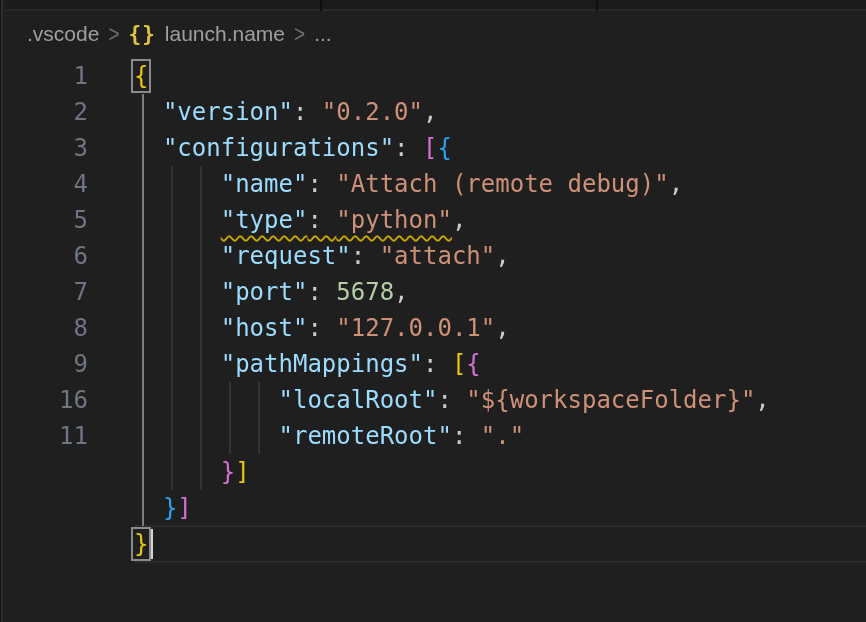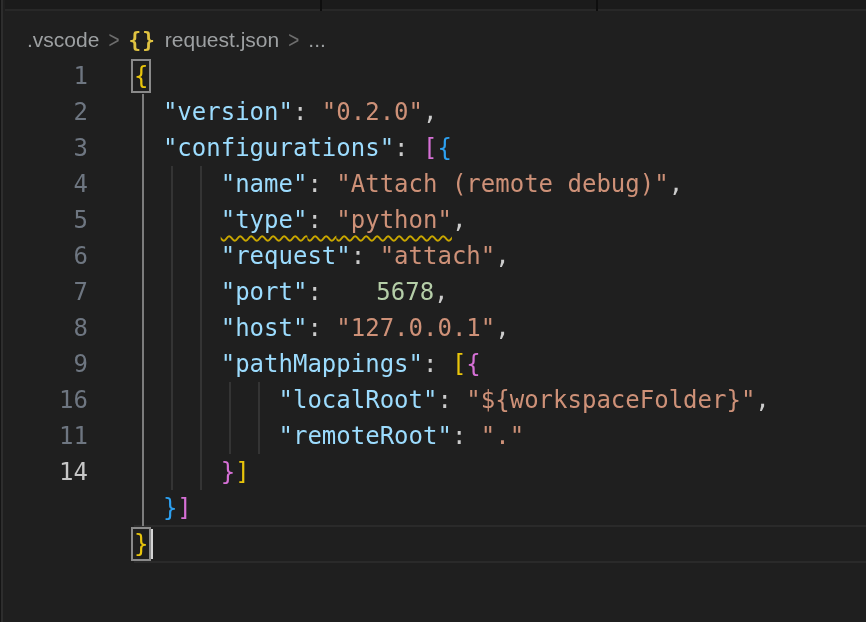--- a/index.html
+++ b/index.html
@@ -1,38 +1,38 @@
 <!DOCTYPE html>
 <html style="--bg: #1f1f1f; --strip: #1b1b1b; --breadcrumb: #9da0a2; --icon: #e0c341; --gutter: #6e7681; --gutter_active: #c6c6c6; --key: #9cdcfe; --str: #ce9178; --num: #b5cea8; --pun: #cccccc; --b1: #e9c50b; --b2: #d670d6; --b3: #2da0f0; --warn: #c9a700; --guide: #343434; --guide_active: #7c7c7c; --match: #8a8a8a; --line_border: #2a2a2a; --cursor: #d4d4d4;"><head>
 <meta charset="utf-8">
 <style>
   html,body{margin:0;padding:0;width:866px;height:622px;overflow:hidden;background:#161616;}
   *{box-sizing:border-box;}
   .window{position:absolute;inset:0;background:var(--bg,#1f1f1f);}
   .left-edge{position:absolute;left:0;top:0;width:3px;height:100%;background:#141414;border-right:2px solid #2d2d2d;z-index:5;}
   .tab-strip{position:absolute;left:5px;top:0;right:0;height:11px;background:var(--strip,#1b1b1b);border-bottom:2px solid #282828;z-index:4;}
   .tab-sep{position:absolute;top:0;width:2px;height:11px;background:#0e0e0e;}
-  .breadcrumb{position:absolute;left:5px;top:19px;right:0;height:42px;display:flex;align-items:center;padding-left:22px;gap:9px;
+  .breadcrumb{position:absolute;left:5px;top:13px;right:0;height:42px;display:flex;align-items:center;padding-left:22px;gap:9px;
     font-family:"Liberation Sans",sans-serif;font-size:21px;color:var(--breadcrumb,#9da0a2);}
   .crumb{white-space:nowrap;}
   .chev{color:#6e6e6e;font-size:19px;transform:scaleY(1.25);display:inline-block;}
   .json-icon{color:var(--icon,#e0c341);font-family:"DejaVu Sans Mono",monospace;font-size:21px;font-weight:bold;letter-spacing:1px;}
   .code{position:absolute;left:5px;top:55px;right:0;bottom:0;}
   .gutter{position:absolute;left:0;top:3px;width:83px;text-align:right;
     font-family:"DejaVu Sans Mono",monospace;font-size:24px;line-height:36px;color:var(--gutter,#6e7681);}
   .lnum{height:36px;}
   .lnum.active{color:var(--gutter_active,#c6c6c6);}
   .lines{position:absolute;left:129px;top:3px;right:0;font-family:"DejaVu Sans Mono",monospace;
     font-size:24px;line-height:36px;white-space:pre;color:var(--pun,#cccccc);position:relative;}
   .crow{height:36px;position:relative;}
   .crow.current::before{content:"";position:absolute;left:0;right:0;top:-1px;height:2px;background:var(--line_border,#2a2a2a);}
   .crow.current::after{content:"";position:absolute;left:0;right:0;bottom:-1px;height:2px;background:var(--line_border,#2a2a2a);}
   .key{color:var(--key,#9cdcfe);}
   .str{color:var(--str,#ce9178);}
-  .num{color:var(--num,#b5cea8);margin-left:40px;}
+  .num{color:var(--num,#b5cea8);}
   .pun{color:var(--pun,#cccccc);}
   .b1{color:var(--b1,#ffd700);}
   .b2{color:var(--b2,#d670d6);}
   .b3{color:var(--b3,#179fff);}
   .match{outline:2px solid var(--match,#8a8a8a);outline-offset:1px;}
   .warn{text-decoration-line:underline;text-decoration-style:wavy;text-decoration-color:var(--warn,#c9a700);
     text-decoration-thickness:2px;text-underline-offset:7px;text-decoration-skip-ink:none;}
   .guide{position:absolute;width:2px;background:var(--guide,#343434);}
   .guide.active{background:var(--guide_active,#7c7c7c);}
   .cursor{display:inline-block;width:3px;height:30px;background:var(--cursor,#d4d4d4);vertical-align:-7px;margin-left:2px;}
@@ -45,35 +45,34 @@
 
   <div class="tab-strip">
     <div class="tab-sep" style="left:315px"></div>
     <div class="tab-sep" style="left:591px"></div>
   </div>
 
   <div class="breadcrumb">
     <span class="crumb">.vscode</span>
     <span class="chev">&gt;</span>
     <span class="json-icon">{}</span>
-    <span class="crumb">request.json</span>
+    <span class="crumb">launch.name</span>
     <span class="chev">&gt;</span>
     <span class="crumb">...</span>
   </div>
 
   <div class="code">
     <div class="gutter">
         <div class="lnum">1</div>
         <div class="lnum">2</div>
         <div class="lnum">3</div>
         <div class="lnum">4</div>
         <div class="lnum">5</div>
         <div class="lnum">6</div>
         <div class="lnum">7</div>
         <div class="lnum">8</div>
         <div class="lnum">9</div>
         <div class="lnum">16</div>
         <div class="lnum">11</div>
-        <div class="lnum active">14</div>
       </div>
     <div class="lines"><div class="crow"><span class="b1 match">{</span></div><div class="crow"><span>  </span><span class="key">"version"</span><span class="pun">: </span><span class="str">"0.2.0"</span><span class="pun">,</span></div><div class="crow"><span>  </span><span class="key">"configurations"</span><span class="pun">: </span><span class="b2">[</span><span class="b3">{</span></div><div class="crow"><span>      </span><span class="key">"name"</span><span class="pun">: </span><span class="str">"Attach (remote debug)"</span><span class="pun">,</span></div><div class="crow"><span>      </span><span class="key warn">"type"</span><span class="pun warn">: </span><span class="str warn">"python"</span><span class="pun">,</span></div><div class="crow"><span>      </span><span class="key">"request"</span><span class="pun">: </span><span class="str">"attach"</span><span class="pun">,</span></div><div class="crow"><span>      </span><span class="key">"port"</span><span class="pun">: </span><span class="num">5678</span><span class="pun">,</span></div><div class="crow"><span>      </span><span class="key">"host"</span><span class="pun">: </span><span class="str">"127.0.0.1"</span><span class="pun">,</span></div><div class="crow"><span>      </span><span class="key">"pathMappings"</span><span class="pun">: </span><span class="b1">[</span><span class="b2">{</span></div><div class="crow"><span>          </span><span class="key">"localRoot"</span><span class="pun">: </span><span class="str">"${workspaceFolder}"</span><span class="pun">,</span></div><div class="crow"><span>          </span><span class="key">"remoteRoot"</span><span class="pun">: </span><span class="str">"."</span></div><div class="crow"><span>      </span><span class="b2">}</span><span class="b1">]</span></div><div class="crow"><span>  </span><span class="b3">}</span><span class="b2">]</span></div><div class="crow current"><span class="b1 match">}</span><span class="cursor"></span></div><div class="guide active" style="left: 8px; top: 36px; height: 432px;"></div><div class="guide" style="left: 37px; top: 108px; height: 324px;"></div><div class="guide" style="left: 66px; top: 108px; height: 324px;"></div><div class="guide" style="left: 95px; top: 324px; height: 72px;"></div><div class="guide" style="left: 124px; top: 324px; height: 72px;"></div></div>
   </div>
 </div>
 
 </body></html>

